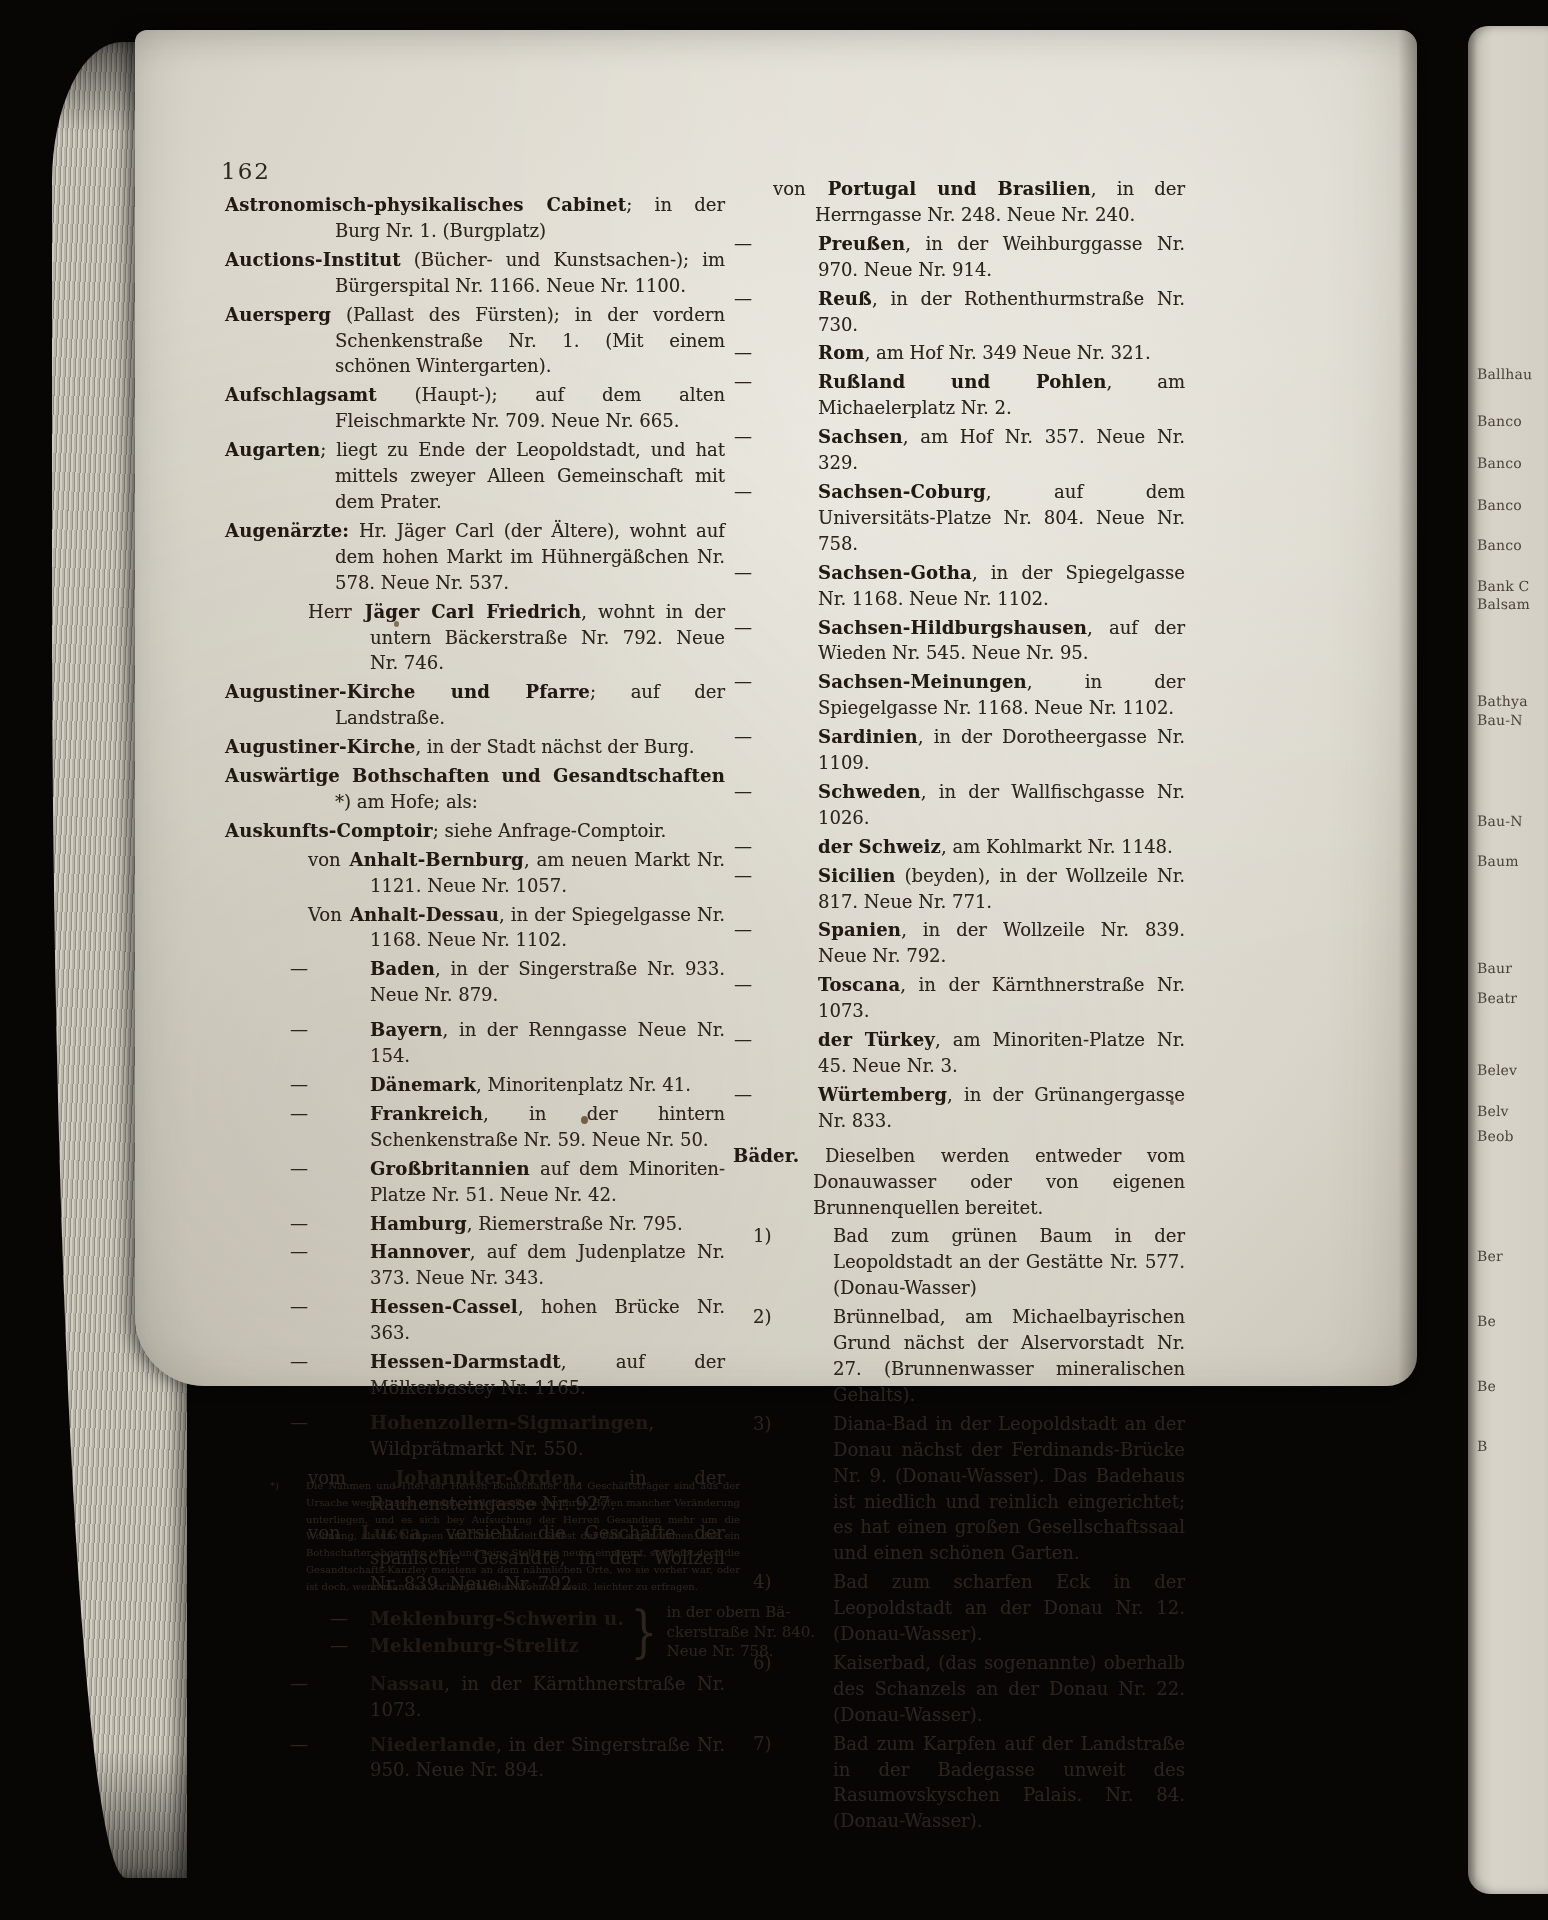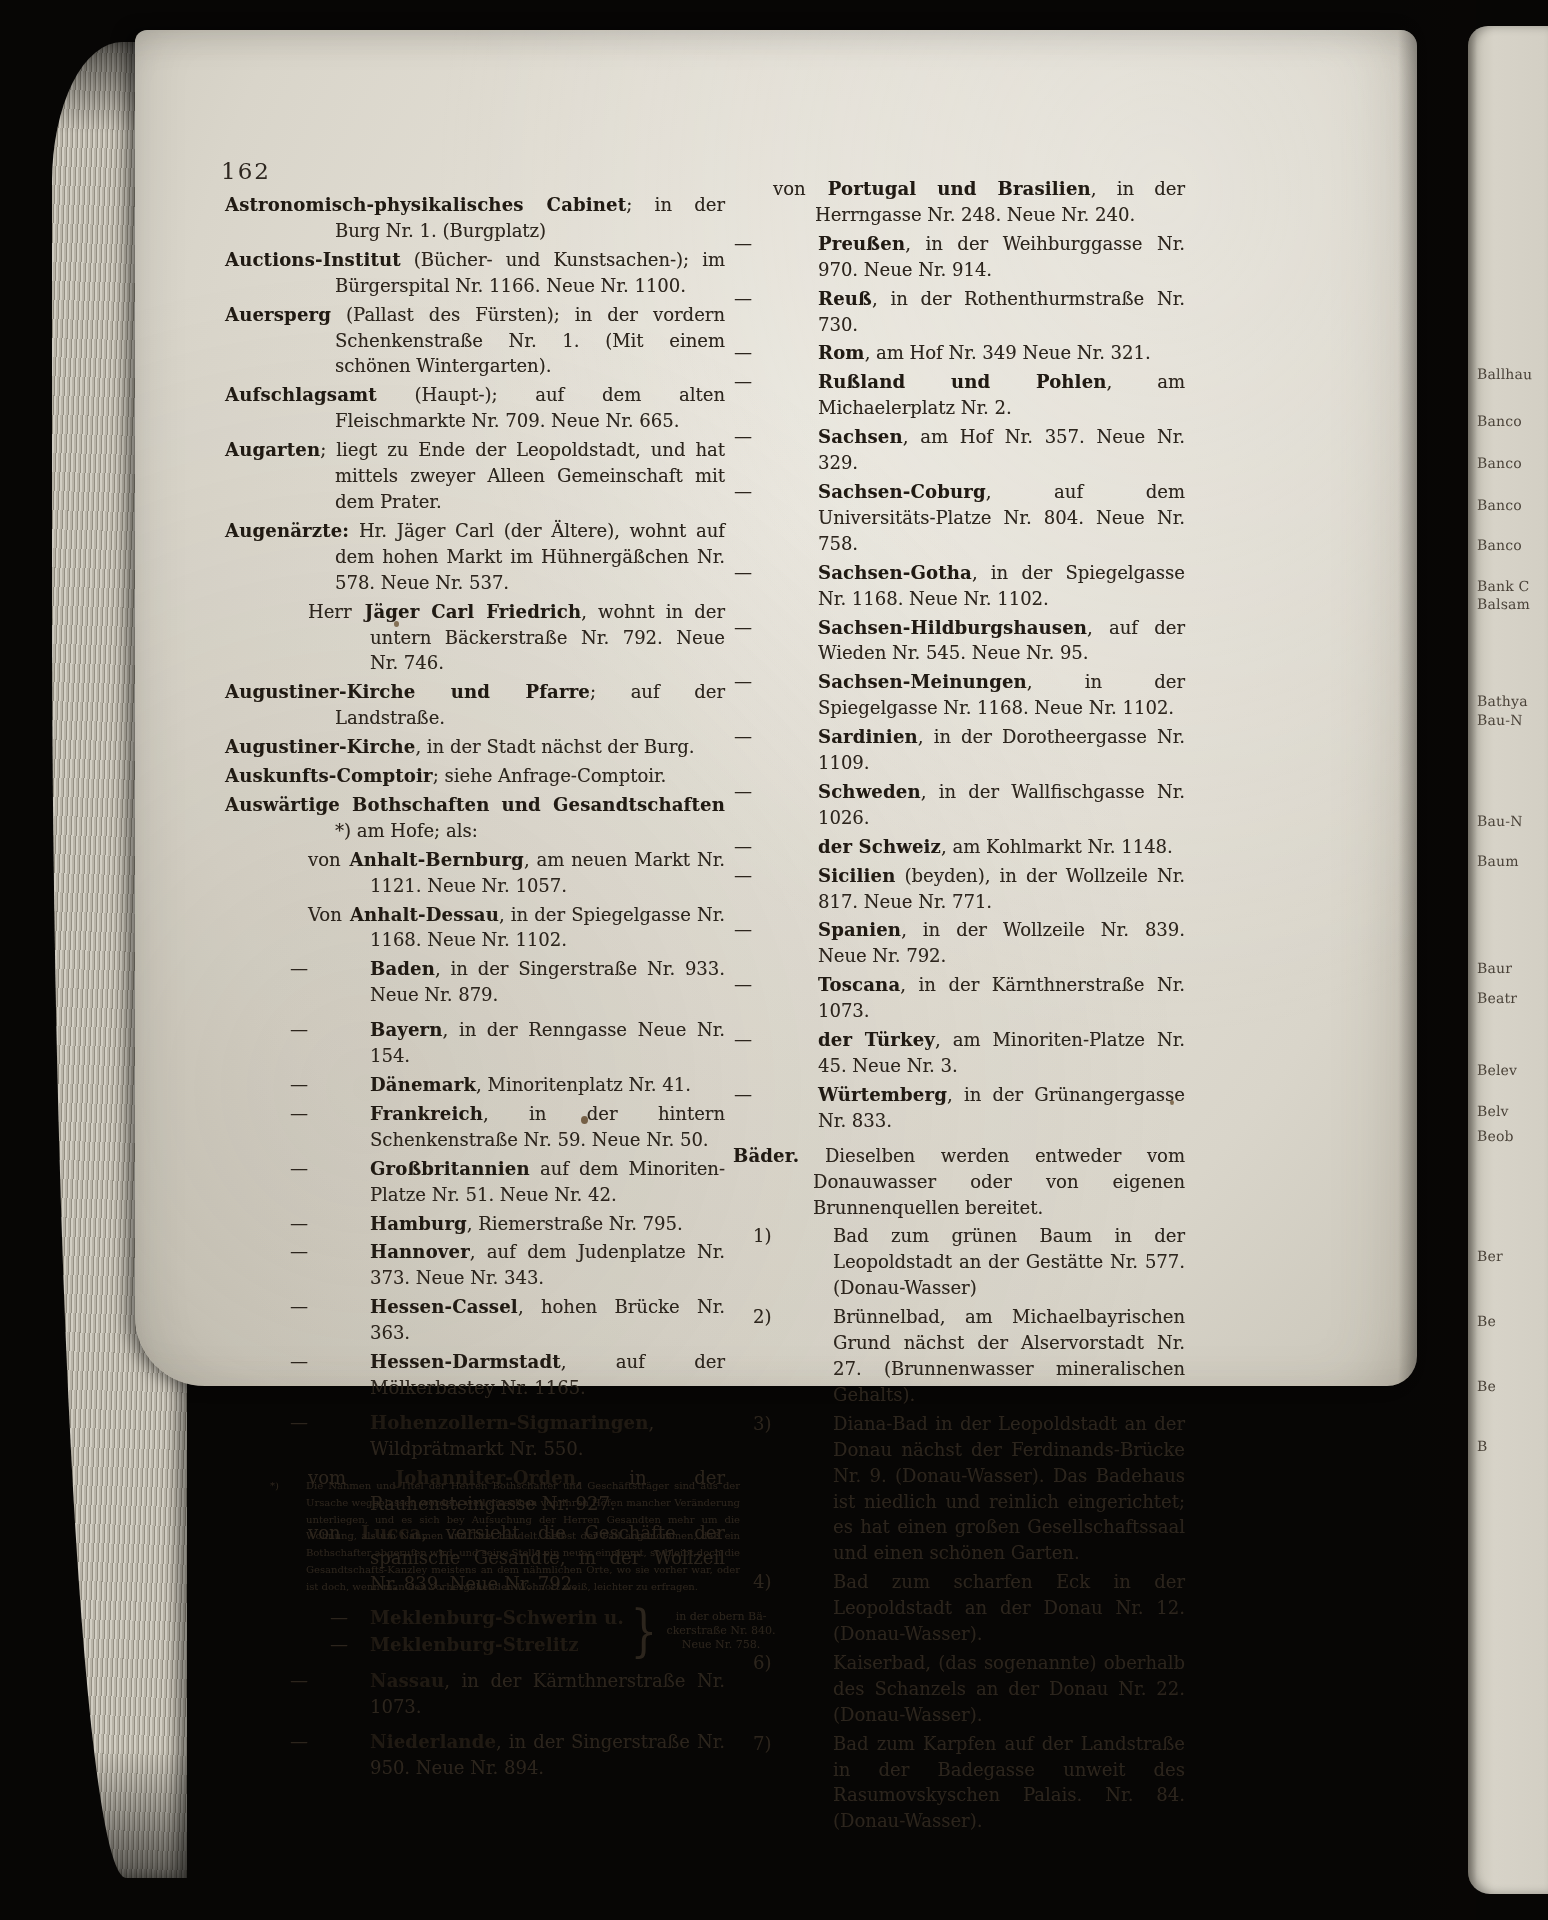--- a/index.html
+++ b/index.html
@@ -50,21 +50,21 @@
   .col-right .num {padding-left:100px;text-indent:-40px;}
   .col-right .num .lead{width:40px;}
   .gap{margin-top:9px !important;}
 
   
   .brace-row{display:flex;align-items:center;margin:6px 0 6px 105px;}
   .brace-left p{margin:1px 0;white-space:nowrap;}
   .brace-left .lead{display:inline-block;width:40px;}
   .brace-glyph{font-size:56px;line-height:1;margin:0 5px 0 2px;color:#2c251d;
     transform:scaleX(.75);}
-  .brace-right{font-size:11px;line-height:1.3;text-align:center;}
+  .brace-right{font-size:15px;line-height:1.3;text-align:left;}
   .brace-right p{margin:0;white-space:nowrap;}
 
   
   .footnote{position:absolute;left:135px;top:1448px;width:470px;font-size:10px;
     line-height:1.68;color:#2c251d;text-align:justify;
     text-shadow:.2px .2px .4px rgba(45,35,22,.35);}
   .footnote p{margin:0;padding-left:36px;text-indent:-36px;}
   .fn-marker{display:inline-block;width:36px;text-indent:0;}
 
   
@@ -93,22 +93,22 @@
     <div class="col col-left" id="col-left">
         <p class="entry main"><span class="term">Astronomisch-physikalisches Cabinet</span>; in der Burg Nr. 1. (Burgplatz)</p>
         <p class="entry main"><span class="term">Auctions-Institut</span> (Bücher- und Kunstsachen-); im Bürgerspital Nr. 1166. Neue Nr. 1100.</p>
         <p class="entry main"><span class="term">Auersperg</span> (Pallast des Fürsten); in der vordern Schenkenstraße Nr. 1. (Mit einem schönen Wintergarten).</p>
         <p class="entry main"><span class="term">Aufschlagsamt</span> (Haupt-); auf dem alten Fleischmarkte Nr. 709. Neue Nr. 665.</p>
         <p class="entry main"><span class="term">Augarten</span>; liegt zu Ende der Leopoldstadt, und hat mittels zweyer Alleen Gemeinschaft mit dem Prater.</p>
         <p class="entry main"><span class="term">Augenärzte:</span> Hr. Jäger Carl (der Ältere), wohnt auf dem hohen Markt im Hühnergäßchen Nr. 578. Neue Nr. 537.</p>
         <p class="entry sub"><span class="lead word">Herr</span> <span class="term">Jäger Carl Friedrich</span>, wohnt in der untern Bäckerstraße Nr. 792. Neue Nr. 746.</p>
         <p class="entry main"><span class="term">Augustiner-Kirche und Pfarre</span>; auf der Landstraße.</p>
         <p class="entry main"><span class="term">Augustiner-Kirche</span>, in der Stadt nächst der Burg.</p>
+        <p class="entry main"><span class="term">Auswärtige Bothschaften und Gesandtschaften</span> *) am Hofe; als:</p>
         <p class="entry main"><span class="term">Auskunfts-Comptoir</span>; siehe Anfrage-Comptoir.</p>
-        <p class="entry main"><span class="term">Auswärtige Bothschaften und Gesandtschaften</span> *) am Hofe; als:</p>
         <p class="entry sub"><span class="lead word">von</span> <span class="term">Anhalt-Bernburg</span>, am neuen Markt Nr. 1121. Neue Nr. 1057.</p>
         <p class="entry sub"><span class="lead word">Von</span> <span class="term">Anhalt-Dessau</span>, in der Spiegelgasse Nr. 1168. Neue Nr. 1102.</p>
         <p class="entry dash"><span class="lead fixed">—</span><span class="term">Baden</span>, in der Singerstraße Nr. 933. Neue Nr. 879.</p>
         <p class="entry dash gap"><span class="lead fixed">—</span><span class="term">Bayern</span>, in der Renngasse Neue Nr. 154.</p>
         <p class="entry dash"><span class="lead fixed">—</span><span class="term">Dänemark</span>, Minoritenplatz Nr. 41.</p>
         <p class="entry dash"><span class="lead fixed">—</span><span class="term">Frankreich</span>, in der hintern Schenkenstraße Nr. 59. Neue Nr. 50.</p>
         <p class="entry dash"><span class="lead fixed">—</span><span class="term">Großbritannien</span> auf dem Minoriten-Platze Nr. 51. Neue Nr. 42.</p>
         <p class="entry dash"><span class="lead fixed">—</span><span class="term">Hamburg</span>, Riemerstraße Nr. 795.</p>
         <p class="entry dash"><span class="lead fixed">—</span><span class="term">Hannover</span>, auf dem Judenplatze Nr. 373. Neue Nr. 343.</p>
         <p class="entry dash"><span class="lead fixed">—</span><span class="term">Hessen-Cassel</span>, hohen Brücke Nr. 363.</p>

